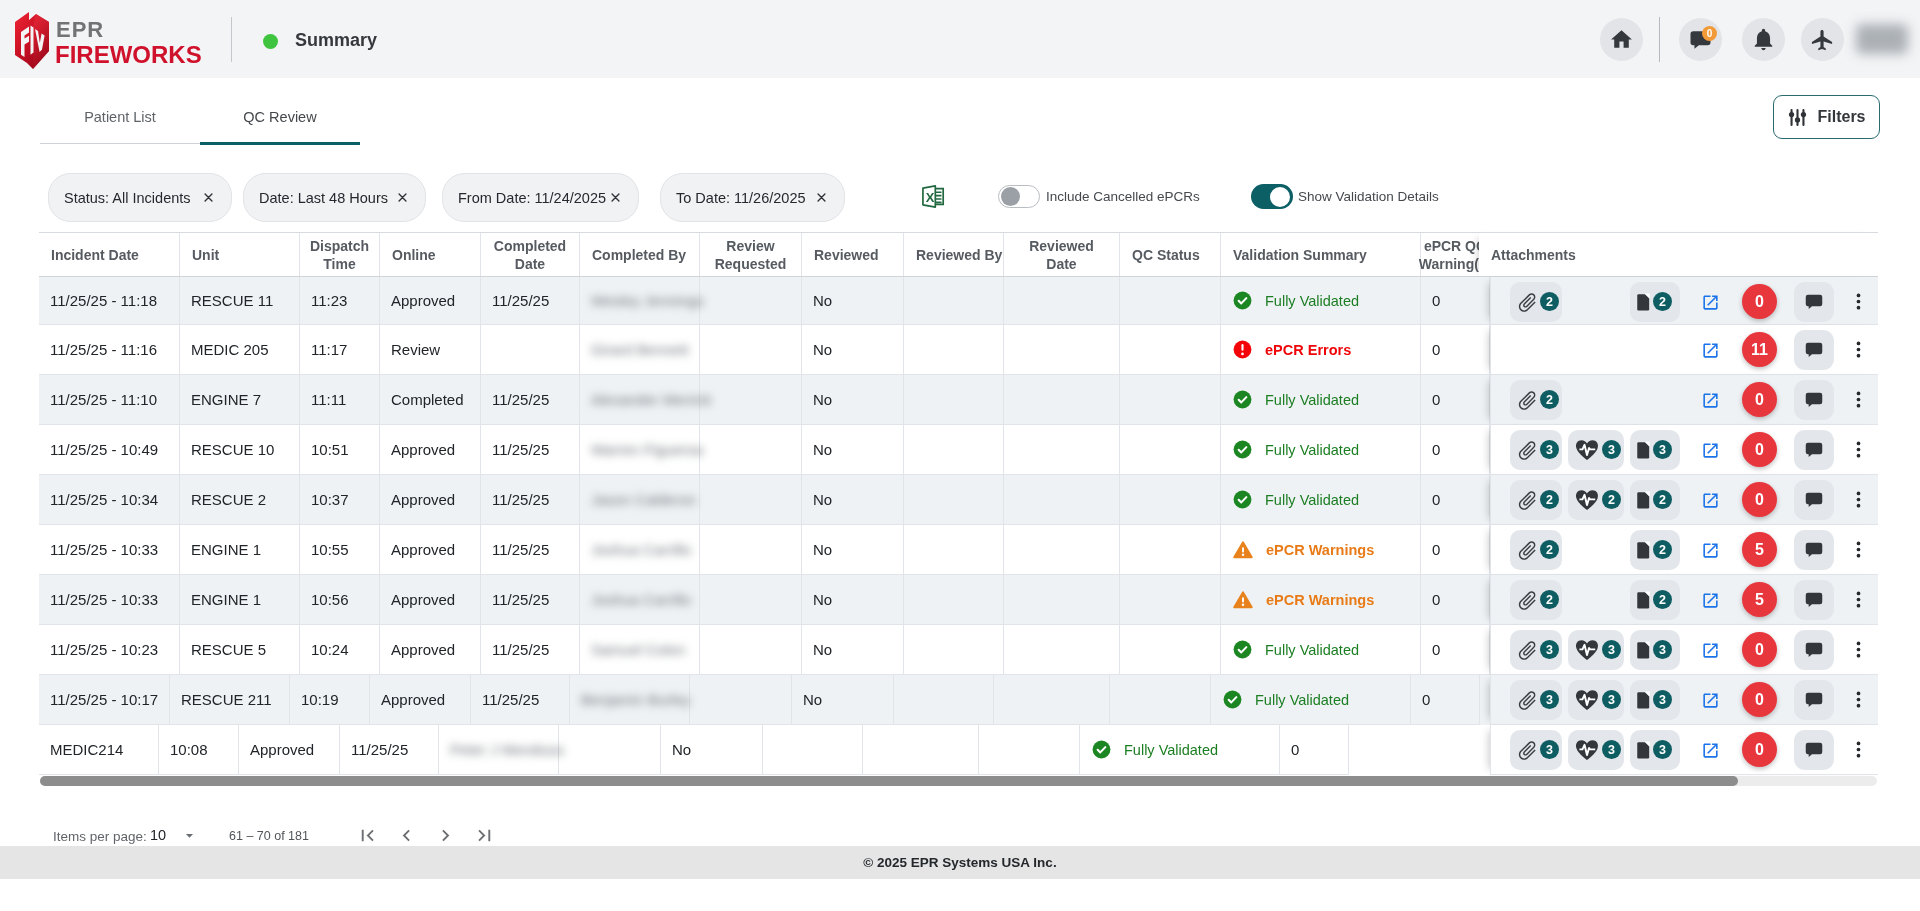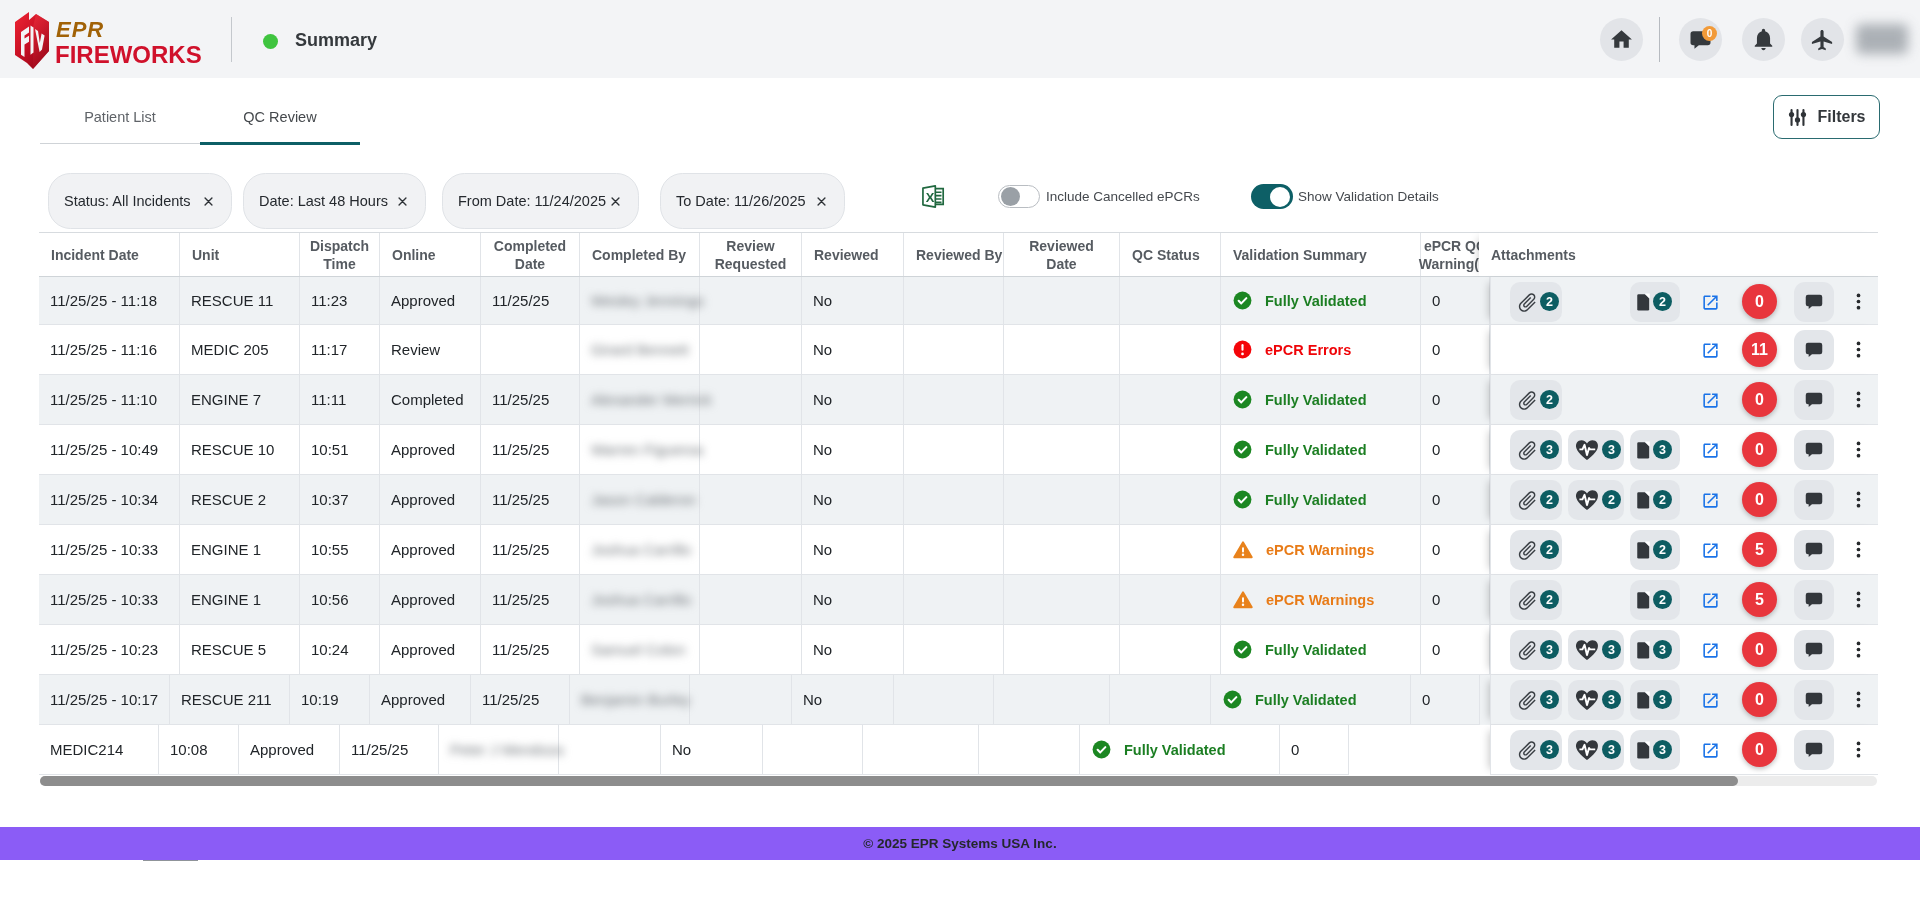--- a/index.html
+++ b/index.html
@@ -8,33 +8,33 @@
 .topbar{position:absolute;left:0;top:0;width:1920px;height:78px;background:#f3f4f6}
 .vdiv{position:absolute;width:1px;background:#c4c8cd}
 .circle-btn{position:absolute;width:43px;height:43px;border-radius:50%;background:#e2e4e8;
   display:flex;align-items:center;justify-content:center}
 .online-dot{position:absolute;width:15px;height:15px;border-radius:50%;background:#3fc43f}
 .online-txt{position:absolute;font-size:18px;font-weight:700;color:#35393d}
 .blurchip{position:absolute;width:52px;height:30px;border-radius:5px;background:#9aa0a6;filter:blur(6px);opacity:.8}
 .badge0{position:absolute;width:15px;height:15px;border-radius:50%;background:#f29a38;color:#fff;
   font-size:10px;font-weight:700;display:flex;align-items:center;justify-content:center}
 
-.logo-epr{position:absolute;left:56px;top:17px;font-size:22px;font-weight:700;font-style:italic;color:#a16207;letter-spacing:1px}
+.logo-epr{position:absolute;left:56px;top:17px;font-size:22px;font-weight:700;color:#737373;letter-spacing:1px}
 .logo-fw{position:absolute;left:55px;top:41px;font-size:24px;font-weight:700;color:#d0112b;letter-spacing:0px}
 
 .tab{position:absolute;top:91px;height:52px;display:flex;align-items:center;justify-content:center;
   font-size:14.5px;font-weight:400;color:#5f6368}
 .tabline{position:absolute;top:143px;height:1px;background:#cfd3d7}
 .tabink{position:absolute;top:142px;height:3px;background:#0d5f66}
 
 .filters-btn{position:absolute;left:1773px;top:95px;width:107px;height:44px;border:1.5px solid #2a6b70;
   border-radius:9px;background:#fff;display:flex;align-items:center;justify-content:center;gap:9px;
   font-size:16px;font-weight:700;color:#33373b}
 
-.chip{position:absolute;top:173px;height:56px;border-radius:22.5px;background:#eceef1;
+.chip{position:absolute;top:173px;height:49px;border-radius:22.5px;background:#eceef1;
   display:flex;align-items:center;font-size:14.5px;color:#25292e;padding:0 15px;white-space:nowrap;justify-content:space-between;border:1px solid #e0e3e7;background:#f1f2f4}
 .chip svg{flex:none}
 
 .tgl-off{position:absolute;width:42px;height:23px;border-radius:12px;background:#fff;border:1px solid #b9bdc2}
 .tgl-off .knob{position:absolute;left:2px;top:1px;width:19px;height:19px;border-radius:50%;background:#9aa0a6}
 .tgl-on{position:absolute;width:42px;height:25px;border-radius:13px;background:#0d5f66}
 .tgl-on .knob{position:absolute;right:3px;top:2.5px;width:20px;height:20px;border-radius:50%;background:#fff}
 .tgl-label{position:absolute;font-size:13.5px;color:#45494e}
 
 .card{position:absolute;left:39px;top:232px;width:1839px}
@@ -59,29 +59,29 @@
   font-size:14px;font-weight:700;color:#565b61;padding-left:12px}
 .att-chip{position:absolute;height:40px;border-radius:10px;background:#e3e6ea;
   display:flex;align-items:center;justify-content:flex-start;padding-left:7px}
 .tealbadge{position:absolute;width:19px;height:19px;border-radius:50%;background:#0d5d62;color:#fff;
   font-size:12.5px;font-weight:700;display:flex;align-items:center;justify-content:center}
 .redbadge{position:absolute;width:35px;height:35px;border-radius:50%;background:#e8363d;color:#fff;
   font-size:16px;font-weight:700;display:flex;align-items:center;justify-content:center;
   box-shadow:0 2px 5px rgba(0,0,0,.25)}
 .chat-chip{position:absolute;width:40px;height:40px;border-radius:11px;background:#e3e6ea;
   display:flex;align-items:center;justify-content:center}
-.valgreen{display:flex;align-items:center;gap:12px;font-size:14.5px;font-weight:700;color:#1b7e22}
+.valgreen{display:flex;align-items:center;gap:12px;font-size:14.5px;font-weight:400;color:#1b7e22}
 .valred{display:flex;align-items:center;gap:12px;font-size:14.5px;font-weight:700;color:#ef0408}
 .valorange{display:flex;align-items:center;gap:12px;font-size:14.5px;font-weight:700;color:#e87b17}
 
 .sbar-track{position:absolute;left:40px;top:776px;width:1837px;height:10px;border-radius:5px;background:#ececec}
 .sbar-thumb{position:absolute;left:0;top:0;width:1698px;height:10px;border-radius:5px;background:#8d8d8d}
 
 .pgtxt{position:absolute;font-size:14px;color:#61656a}
-.footer{position:absolute;left:0;top:827px;width:1920px;height:33px;background:#8b5cf6;
+.footer{position:absolute;left:0;top:846px;width:1920px;height:33px;background:#e5e5e5;
   display:flex;align-items:center;justify-content:center;font-size:13.5px;font-weight:700;color:#24282c}
 </style></head><body>
 <div class="topbar"></div>
 <svg width="36" height="58" viewBox="0 0 36 58" style="position:absolute;left:14px;top:11px">
 <defs>
       <linearGradient id="lg1" x1="0" y1="0" x2="0.8" y2="1">
 <stop offset="0" stop-color="#ee2433"></stop>
         <stop offset="0.55" stop-color="#c60f24"></stop>
         <stop offset="1" stop-color="#8f0718"></stop>
       </linearGradient>

